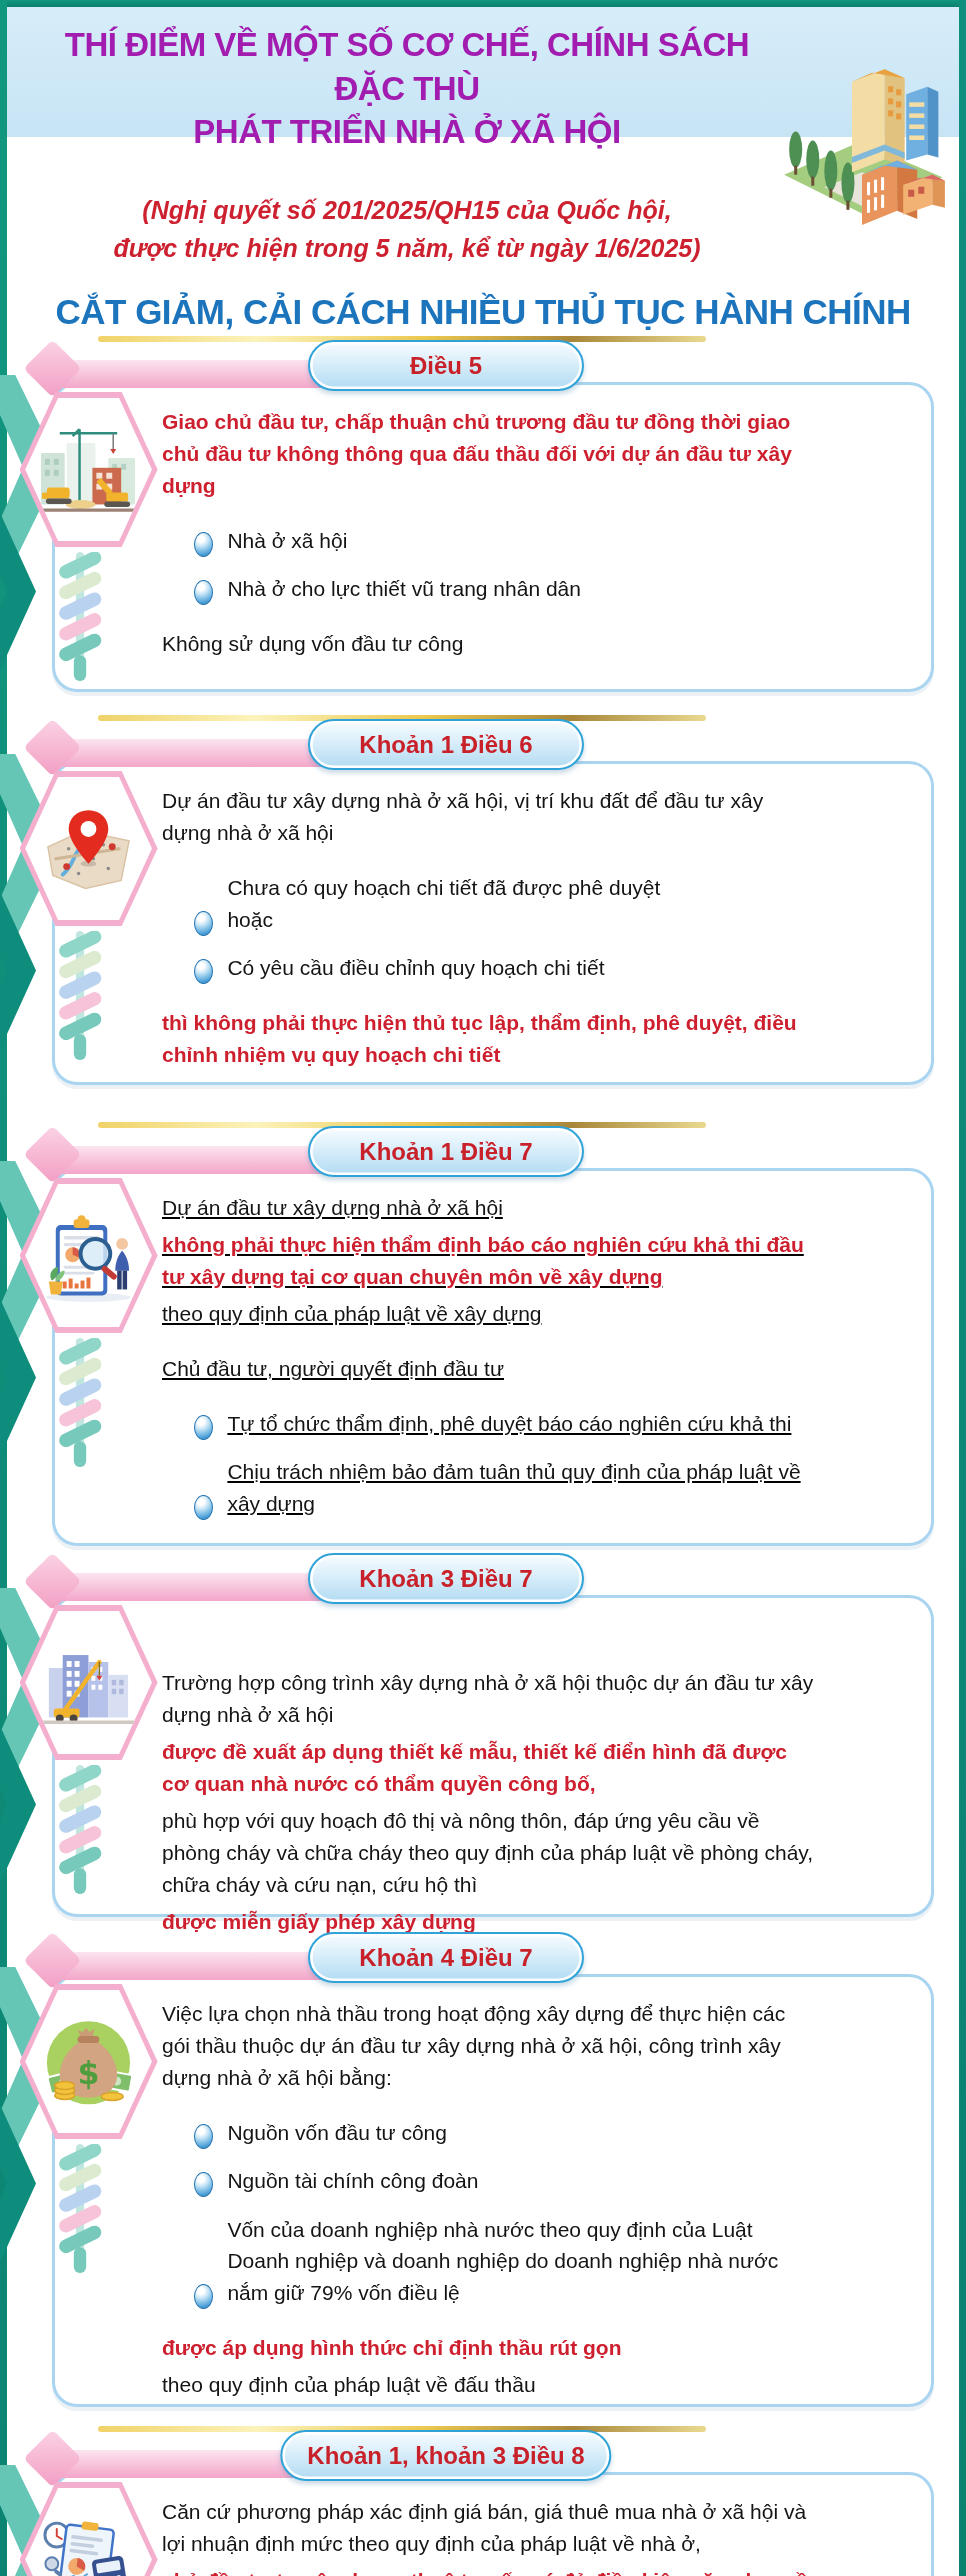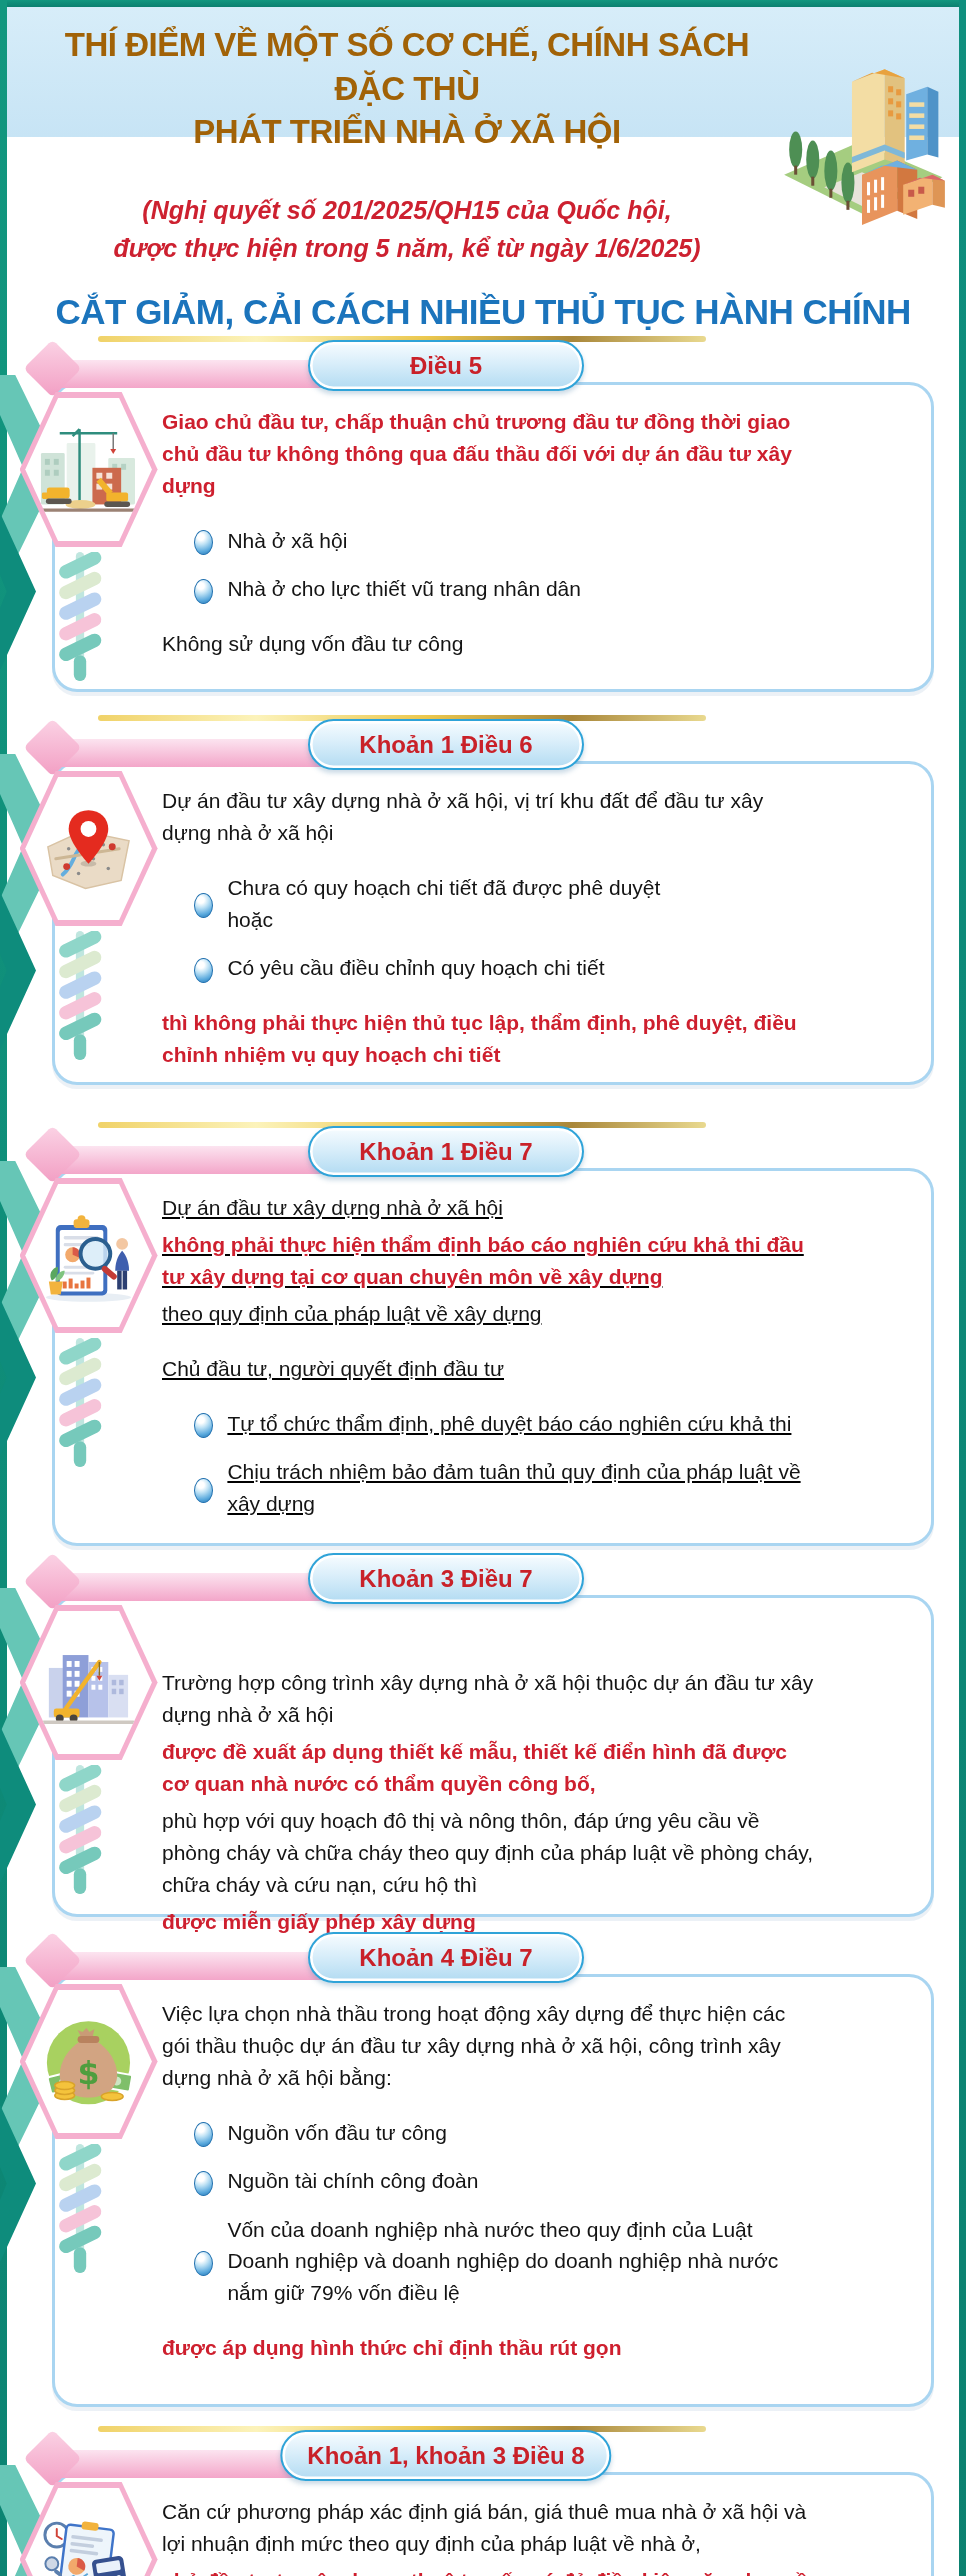--- a/index.html
+++ b/index.html
@@ -7,21 +7,21 @@
           font-family:"Liberation Sans",sans-serif;}
   
   .frame{position:absolute;background:linear-gradient(180deg,#12977f,#0b8070);}
   .frame-top{left:0;top:0;right:0;height:6.7px;}
   .frame-left{left:0;top:0;bottom:0;width:6.7px;}
   .frame-right{right:0;top:0;bottom:0;width:6.7px;background:linear-gradient(180deg,#0f8f7e,#0b7f6e);}
   
   .hdr-bg{position:absolute;left:6.7px;right:6.7px;top:6.7px;height:130px;
           background:linear-gradient(180deg,#d7edf9,#c7e4f5);}
   .main-title{position:absolute;left:36px;top:23px;width:742px;text-align:center;
-          color:#a16207;font-weight:800;font-size:33px;line-height:1.32;letter-spacing:-0.5px;}
+          color:#a21caf;font-weight:800;font-size:33px;line-height:1.32;letter-spacing:-0.5px;}
   .subtitle{position:absolute;left:36px;top:192px;width:742px;text-align:center;
           color:#cd2130;font-style:italic;font-weight:600;font-size:25px;line-height:1.5;}
   .heading-blue{position:absolute;left:6.7px;top:292px;width:953px;text-align:center;
           color:#1b74bc;font-weight:800;font-size:35px;letter-spacing:-0.5px;}
   .hdr-art{position:absolute;left:772px;top:34px;width:180px;height:211px;}
   .hdr-art svg{width:100%;height:100%;}
   
   .section{position:absolute;left:0;width:966px;}
   .goldline{position:absolute;left:98px;top:-4.1px;width:608px;height:5.7px;border-radius:3.1px;
           background:linear-gradient(90deg,#f0d268,#fcf3bb 26%,#ecc84e 54%,#a9873a 78%,#e9d98f);}
@@ -48,21 +48,21 @@
   .twist svg{width:100%;height:100%;}
   .chev{position:absolute;clip-path:polygon(0 0,42% 0,100% 50%,42% 100%,0 100%,52% 50%);z-index:0;}
   .chev-a{left:-17.5px;width:78px;height:185px;background:#66c6b6;}
   .chev-b{left:-25px;width:61px;height:155px;background:#0e8c7c;}
   .content{position:absolute;left:162px;width:652px;z-index:2;}
   .para{font-size:21px;line-height:1.52;color:#141414;margin:0 0 5.2px;}
   .para.red{color:#ce1f2e;font-weight:700;}
   .para.space{margin-top:23px;}
   .bullets{margin:4.1px 0 4.1px 32px;}
   .bullets.space{margin-top:23px;}
-  .bullet{display:flex;gap:14.4px;align-items:center;margin-bottom:16.5px;}
+  .bullet{display:flex;gap:14.4px;align-items:flex-end;margin-bottom:16.5px;}
   .dot{flex:0 0 auto;width:17px;height:23px;border-radius:50%;margin-top:4.1px;
           background:radial-gradient(circle at 35% 26%,#ffffff 0 16%,#bfe2f5 38%,#5aa9dd 72%,#1f6fae 100%);
           border:1px solid #1f6fae;}
   .btxt{font-size:21px;line-height:1.52;color:#141414;white-space:pre-line;}
 </style>
 </head>
 <body>
 
 <div id="canvas">
   <div class="frame frame-top"></div>
@@ -481,20 +481,21 @@
             <div class="bullet">
               <span class="dot"></span>
               <span class="btxt">Nguồn tài chính công đoàn</span>
             </div>
             <div class="bullet">
               <span class="dot"></span>
               <span class="btxt">Vốn của doanh nghiệp nhà nước theo quy định của Luật Doanh nghiệp và doanh nghiệp do doanh nghiệp nhà nước nắm giữ 79% vốn điều lệ</span>
             </div>
           </div>
           <div class="para red space">được áp dụng hình thức chỉ định thầu rút gọn</div>
+          <div class="para black">theo quy định của pháp luật về đấu thầu</div>
         </div>
   </section>
       <section class="section" style="top: 2430px; height: 514px;">
     <div class="goldline"></div>
     <div class="chev chev-a" style="top: 35px;"></div>
 
     <div class="card" style="top: 42px; height: 441px;"></div>
     <div class="ribbon-band"></div>
     <div class="diamond"></div>
     <div class="pill">

